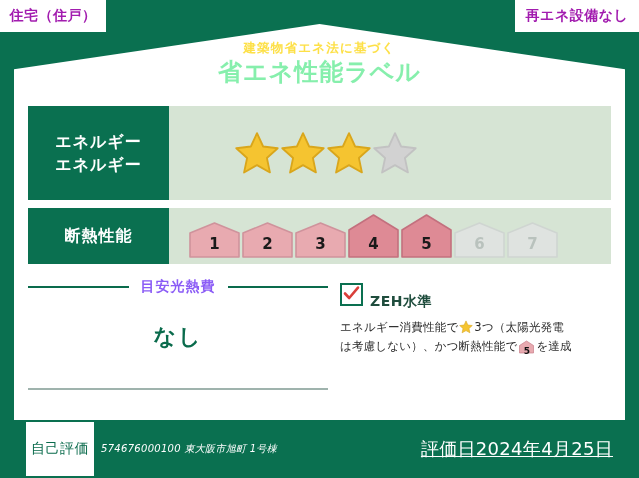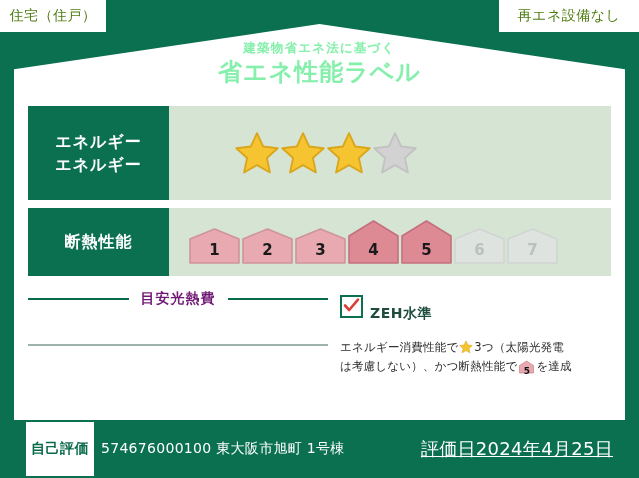--- a/index.html
+++ b/index.html
@@ -7,57 +7,57 @@
     width:639px;height:478px;
     background:#0b7050;
     font-family:"DejaVu Sans","Liberation Sans",sans-serif;
     overflow:hidden;position:relative;
   }
   .label-root{position:absolute;inset:0;background:#0a7050;}
 
   
   .corner-badge{
     position:absolute;top:0;background:#ffffff;
-    color:#4d7c0f;font-weight:normal;font-size:14px;
+    color:#a21caf;font-weight:bold;font-size:14px;
     display:flex;align-items:center;justify-content:center;
     letter-spacing:0.5px;
     text-align:center;
   }
   .badge-left{left:0;width:106px;height:32px;}
-  .badge-right{right:0;width:140px;height:32px;}
+  .badge-right{right:0;width:124px;height:32px;}
 
   
   .roof{
     position:absolute;left:14px;right:14px;top:24px;height:78px;
     background:#ffffff;
     clip-path:polygon(50% 0%, 100% 58%, 100% 100%, 0% 100%, 0% 58%);
   }
   .title-wrap{
     position:absolute;left:0;right:0;top:40px;text-align:center;
     z-index:5;pointer-events:none;
   }
   .title-sub{
-    font-size:12.5px;font-weight:bold;color:#86efac;
+    font-size:12.5px;font-weight:bold;color:#fde047;
     letter-spacing:1.2px;line-height:1.2;
   }
   .title-main{
     font-size:24px;font-weight:bold;color:#86efac;
     letter-spacing:1px;line-height:1.25;margin-top:2px;
   }
 
   
   .card{
     position:absolute;left:14px;right:14px;top:96px;bottom:58px;
     background:#ffffff;
   }
 
   
   .row{display:flex;align-items:stretch;margin:0 14px;}
   .row-energy{height:94px;margin-top:10px;}
-  .row-insul{height:68px;margin-top:8px;}
+  .row-insul{height:56px;margin-top:8px;}
   .row-key{
     width:141px;background:#0a7050;color:#fff;
     display:flex;align-items:center;justify-content:center;
     text-align:center;font-weight:bold;font-size:16px;
     line-height:1.45;letter-spacing:1px;flex:none;
   }
   .row-val{
     flex:1;background:#d6e4d4;display:flex;align-items:center;
   }
   .stars{display:flex;align-items:center;gap:2px;margin-left:66px;}
@@ -72,62 +72,62 @@
     font-size:15px;font-weight:bold;color:#1a1a1a;
   }
   .house.off span{color:#b9c2bd;}
 
   
   .lower{display:flex;margin:14px 14px 0 14px;}
   .lower-left{width:300px;flex:none;position:relative;}
   .lower-right{flex:1;padding-left:12px;}
 
   .divider-title{
-    display:flex;align-items:center;gap:12px;color:#701a75;
+    display:flex;align-items:center;gap:12px;color:#8b5cf6;
     font-weight:bold;font-size:14px;letter-spacing:1px;
   }
   .divider-title .ln{flex:1;height:2px;background:#0a6b4c;}
   .cost-value{
     text-align:center;font-size:22px;font-weight:bold;
     color:#0a6b4c;margin-top:26px;letter-spacing:2px;
   }
   .bottom-rule{
     height:2px;background:#9fb3ad;margin-top:36px;width:100%;
   }
 
   
   .zeh-head{display:flex;align-items:center;gap:7px;}
   .zeh-box{
     width:19px;height:19px;border:2px solid #0a7050;background:#fff;
     position:relative;flex:none;
   }
   .zeh-box svg{position:absolute;left:1px;top:0px;}
   .zeh-title{font-size:14px;font-weight:bold;color:#1f4d3d;letter-spacing:0.5px;margin-top:15px;}
   .zeh-desc{
-    margin-top:15px;font-size:11.5px;color:#2b2b2b;
+    margin-top:7px;font-size:11.5px;color:#2b2b2b;
     line-height:1.62;letter-spacing:0.2px;
   }
   .inline-star{vertical-align:-3px;margin:0 1px;}
   .inline-house{vertical-align:-4px;margin:0 2px;position:relative;display:inline-block;}
   .inline-house span{
     position:absolute;left:0;right:0;bottom:1px;text-align:center;
     font-size:9px;font-weight:bold;color:#111;
   }
 
   
   .footer{
     position:absolute;left:0;right:0;bottom:0;height:58px;
     display:flex;align-items:center;padding:0 26px;
     box-sizing:border-box;color:#ffffff;
   }
   .footer-badge{
-    background:#ffffff;color:#0a6b4c;font-weight:bold;font-size:14px;
+    background:#ffffff;color:#0a6b4c;font-weight:normal;font-size:14px;
     padding:18px 5px;letter-spacing:0.5px;flex:none;
   }
-  .footer-id{font-size:14px;margin-left:7px;letter-spacing:0.3px;}
+  .footer-id{font-size:10px;margin-left:7px;letter-spacing:0.3px;font-style:italic;}
   .footer-date{margin-left:auto;font-size:18px;letter-spacing:0.3px;text-decoration:underline;}
 </style>
 </head>
 <body>
 
 <div class="label-root">
 
   <div class="corner-badge badge-left">住宅（住戸）</div>
   <div class="corner-badge badge-right">再エネ設備なし</div>
 
@@ -216,20 +216,21 @@
     </div>
 
     <div class="lower">
 
       <div class="lower-left">
         <div class="divider-title">
           <span class="ln"></span>
           <span>目安光熱費</span>
           <span class="ln"></span>
         </div>
+        <div class="cost-value">なし</div>
         <div class="bottom-rule"></div>
       </div>
 
       <div class="lower-right">
         <div class="zeh-head">
           <span class="zeh-box">
             <svg width="17" height="17" viewBox="0 0 17 17">
               <path d="M2 8.5 L6.2 13 L15 2.6" fill="none" stroke="#d9403a" stroke-width="2.6" stroke-linecap="round" stroke-linejoin="round"></path>
             </svg>
           </span>

